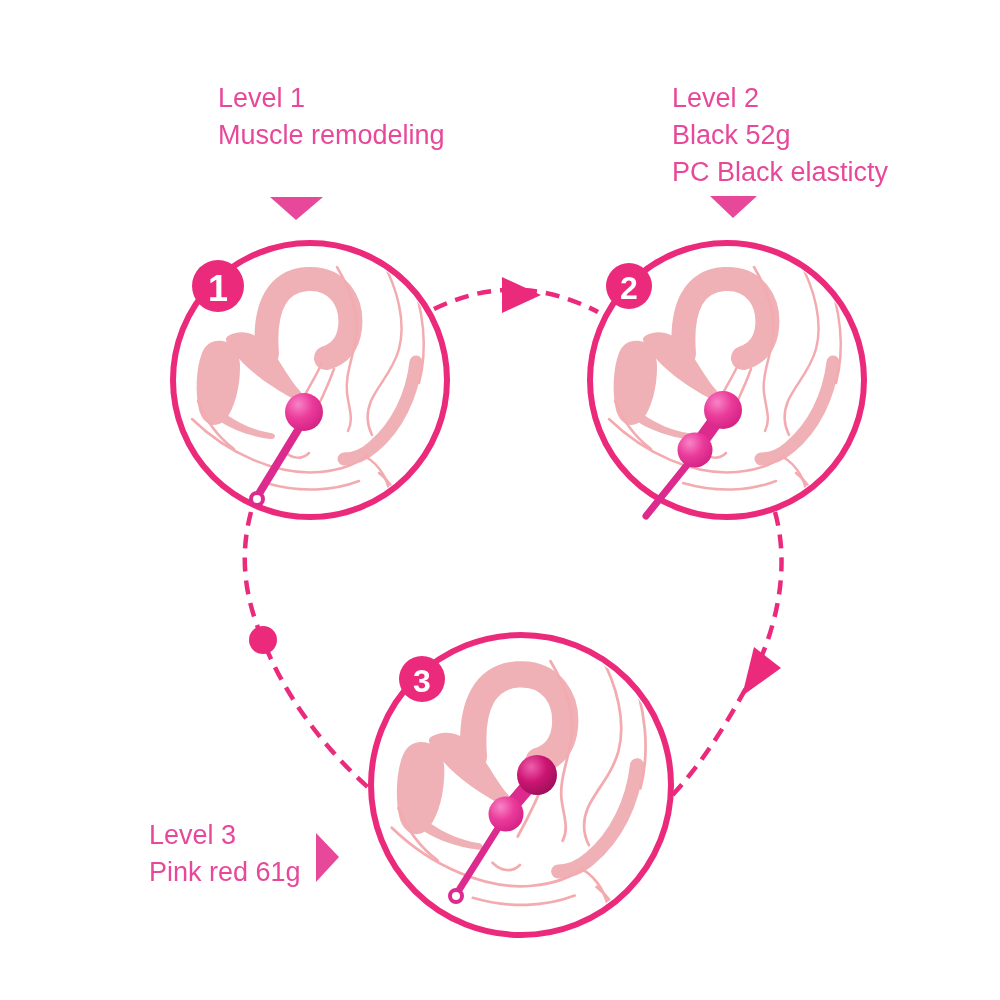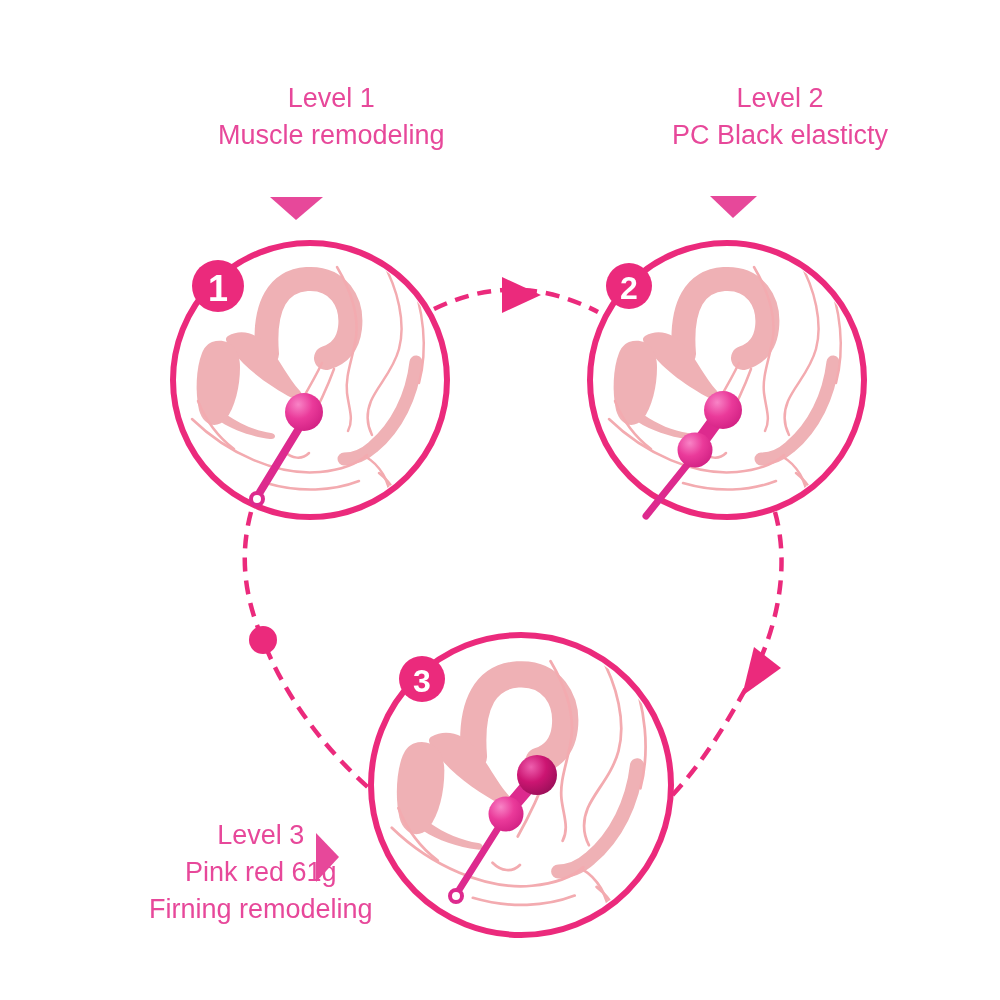--- a/index.html
+++ b/index.html
@@ -6,21 +6,21 @@
   .stage{
     position:relative;width:1000px;height:1000px;background:#ffffff;overflow:hidden;
     font-family:"Liberation Sans", sans-serif;
   }
   .stage svg{position:absolute;left:0;top:0;}
   .label{
     position:absolute;
     font-size:27px;line-height:37px;font-weight:400;
     color:#e7489a;white-space:nowrap;
   }
-  .label div{white-space:nowrap;text-align:center;}
+  .label div{white-space:nowrap;}
   .badge-num{
     font-family:"Liberation Sans", sans-serif;
     font-weight:600;fill:#ffffff;
     text-anchor:middle;dominant-baseline:central;
   }
 </style>
 </head>
 <body>
 
 <div class="stage">
@@ -122,22 +122,22 @@
     <polygon points="316,833 316,882 339,857" fill="#e7489a"></polygon>
   </svg>
 
   <div class="label" style="left:218px;top:80px;">
     <div>Level 1</div>
     <div>Muscle remodeling</div>
   </div>
 
   <div class="label" style="left:672px;top:80px;">
     <div>Level 2</div>
+    <div>Black 52g</div>
     <div>PC Black elasticty</div>
   </div>
 
   <div class="label" style="left:133px;top:817px;margin-left:16px;">
     <div>Level 3</div>
     <div>Pink red 61g</div>
-    <div>Firning remodeling</div>
   </div>
 
 </div>
 
 </body></html>

